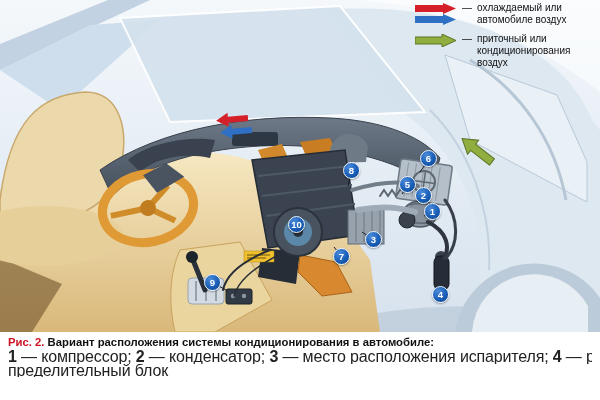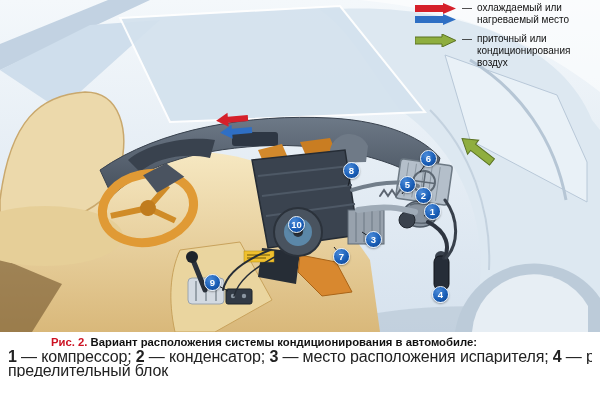--- a/index.html
+++ b/index.html
@@ -32,21 +32,21 @@
   .legend-item svg { flex:0 0 auto; margin-top:1px; }
   .legend-label { display:block; }
 
   
   .caption {
     position:absolute; top:332px; left:0; width:600px; height:68px;
     background:#fff; padding:3px 8px 0 8px; overflow:hidden;
   }
   .fig-title-line { font-size:11.3px; font-weight:bold; color:#111;
     line-height:15px; white-space:nowrap; overflow:hidden; }
-  .fig-label { color:#cc1122;margin-left:43px; }
+  .fig-label { color:#cc1122; }
   .caption-line { font-size:16px; letter-spacing:-0.15px; line-height:13.5px;
     color:#222; white-space:nowrap; overflow:hidden; }
   .caption-line b { font-weight:bold; }
 </style>
 </head>
 <body>
 
 <div class="page">
 
   <div class="illustration">
@@ -196,21 +196,21 @@
       </g>
     </svg>
 
     <div class="legend">
       <div class="legend-item">
         <svg width="42" height="22">
           <polygon points="0,2 28,2 28,0 41,5.5 28,11 28,9 0,9" fill="#d5202a"></polygon>
           <polygon points="0,13 28,13 28,11 41,16.5 28,22 28,20 0,20" fill="#2f6fc4"></polygon>
         </svg>
         <span class="legend-dash">—</span>
-        <span class="legend-label">охлаждаемый или нагреваемый место</span>
+        <span class="legend-label">охлаждаемый или автомобиле воздух</span>
       </div>
       <div class="legend-item">
         <svg width="42" height="13">
           <polygon points="0,3 27,3 27,0 41,6.5 27,13 27,10 0,10" fill="#8fae3f" stroke="#5a7223" stroke-width="1"></polygon>
         </svg>
         <span class="legend-dash">—</span>
         <span class="legend-label">приточный или кондиционирования воздух</span>
       </div>
     </div>
 

